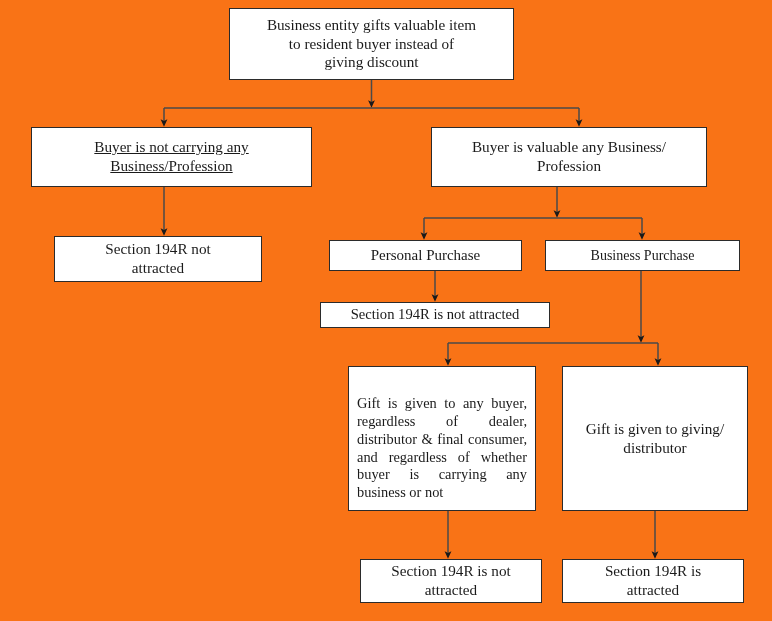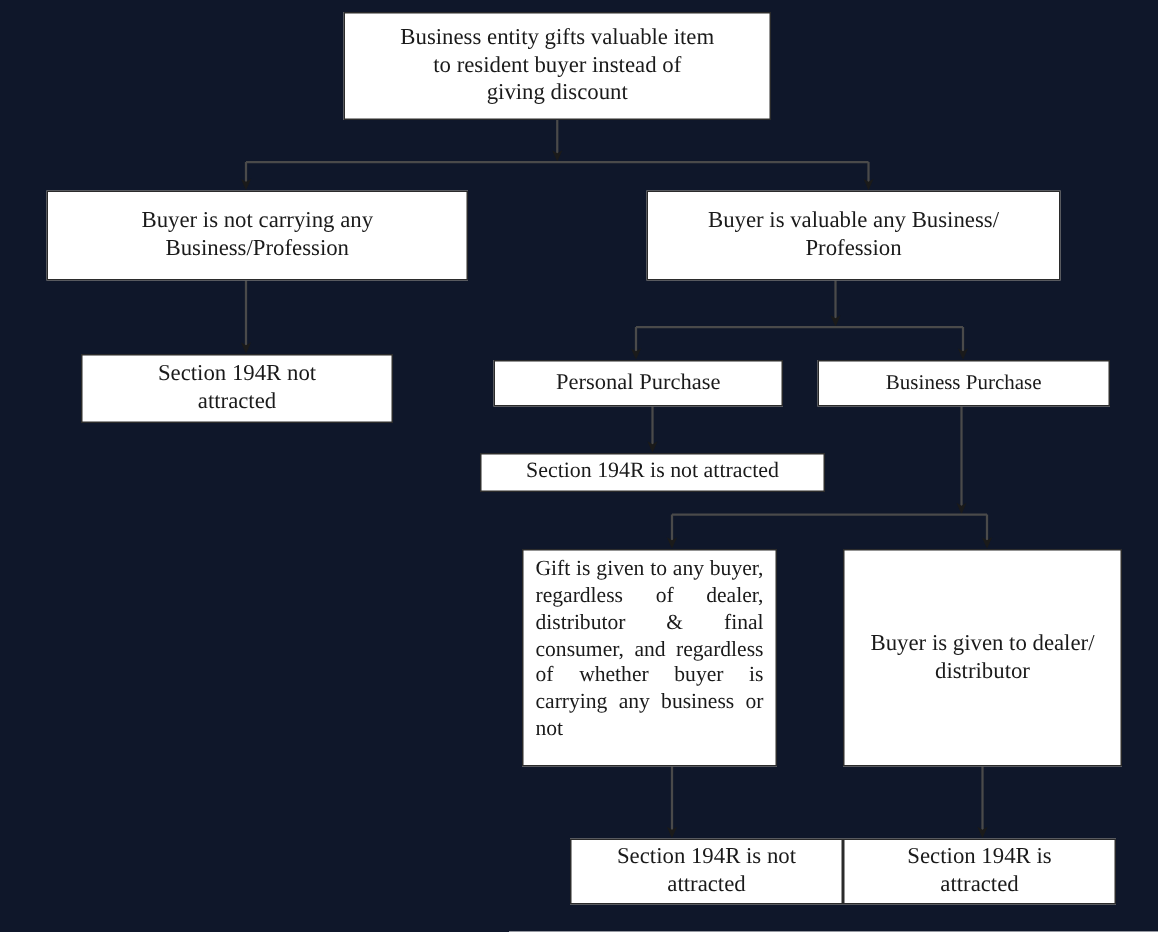--- a/index.html
+++ b/index.html
@@ -4,21 +4,21 @@
 <style>
   html, body {
     margin: 0;
     padding: 0;
     background: #ffffff;
   }
   #canvas {
     position: relative;
     width: 772px;
     height: 621px;
-    background: #0f172a;
+    background: #f97316;
     font-family: "Liberation Serif", "DejaVu Serif", serif;
     color: #1a1a1a;
     overflow: hidden;
   }
   #svg-links {
     position: absolute;
     left: 0;
     top: 0;
     width: 772px;
     height: 621px;
@@ -52,29 +52,29 @@
     text-align: justify;
     text-align-last: left;
     hyphens: auto;
     white-space: normal;
     padding: 0 8px;
     line-height: 1.24;
   }
 
   
   #n-root        { left: 229px; top: 8px;   width: 285px; height: 72px;  font-size: 15.2px; }
-  #n-no-business { left: 31px;  top: 127px; width: 281px; height: 60px;  font-size: 15.2px; }
+  #n-no-business { left: 31px;  top: 127px; width: 281px; height: 60px;  font-size: 15.2px; text-decoration: underline; }
   #n-business    { left: 431px; top: 127px; width: 276px; height: 60px;  font-size: 15.2px; }
   #n-left-result { left: 54px;  top: 236px; width: 208px; height: 46px;  font-size: 15.2px; }
   #n-personal    { left: 329px; top: 240px; width: 193px; height: 31px;  font-size: 15px; }
   #n-bizpurch    { left: 545px; top: 240px; width: 195px; height: 31px;  font-size: 14px; }
   #n-personal-rs { left: 320px; top: 302px; width: 230px; height: 26px;  font-size: 14.6px; }
-  #n-anybuyer    { left: 348px; top: 366px; width: 170px; height: 145px; font-size: 14.4px; padding-top: 4px; }
+  #n-anybuyer    { left: 348px; top: 366px; width: 188px; height: 145px; font-size: 14.4px; padding-top: 28px; }
   #n-dealer      { left: 562px; top: 366px; width: 186px; height: 145px; font-size: 15.2px; }
-  #n-bottom-not  { left: 360px; top: 559px; width: 182px; height: 44px;  font-size: 15.2px; margin-left: 20px; }
+  #n-bottom-not  { left: 360px; top: 559px; width: 182px; height: 44px;  font-size: 15.2px; }
   #n-bottom-yes  { left: 562px; top: 559px; width: 182px; height: 44px;  font-size: 15.2px; justify-content: center; }
 </style>
 </head>
 <body>
 
 <div id="canvas">
 
   <svg id="svg-links" viewBox="0 0 772 621" xmlns="http://www.w3.org/2000/svg">
     <defs>
       <marker id="arrow" markerWidth="9" markerHeight="9" refX="4.2" refY="4" orient="auto" markerUnits="userSpaceOnUse">
@@ -138,21 +138,21 @@
 
   <div class="node" id="n-personal-rs">
     <span class="txt">Section 194R is not attracted</span>
   </div>
 
   <div class="node justify" id="n-anybuyer">
     <span class="txt">Gift is given to any buyer, regardless of dealer, distributor &amp; final consumer, and regardless of whether buyer is carrying any business or not</span>
   </div>
 
   <div class="node" id="n-dealer">
-    <span class="txt">Buyer is given to dealer/
+    <span class="txt">Gift is given to giving/
 distributor</span>
   </div>
 
   <div class="node" id="n-bottom-not">
     <span class="txt">Section 194R is not
 attracted</span>
   </div>
 
   <div class="node" id="n-bottom-yes">
     <span class="txt">Section 194R is

